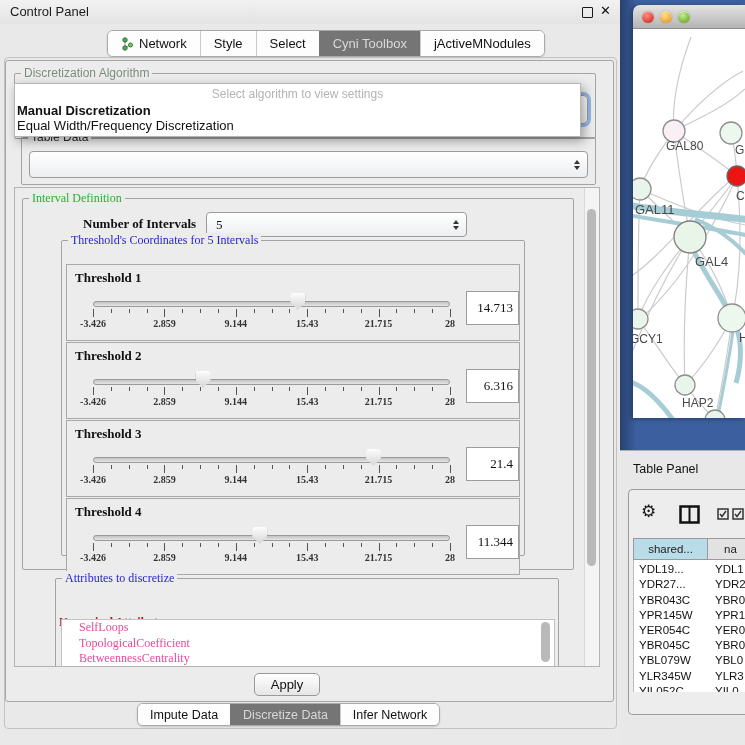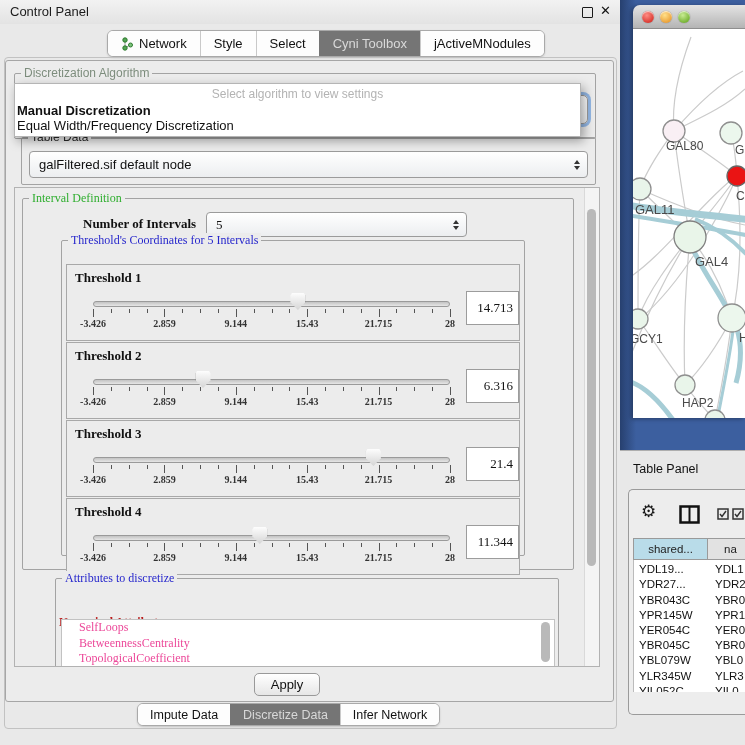--- a/index.html
+++ b/index.html
@@ -166,21 +166,20 @@
 
       <div id="alg-popup" class="abs">
         <div class="ph">Select algorithm to view settings</div>
         <div class="opt bold">Manual Discretization</div>
         <div class="opt">Equal Width/Frequency Discretization</div>
       </div>
 
       <div class="group" style="left:15px;top:76px;width:573px;height:46px;">
         <span class="gtitle gt-dark">Table Data</span>
         <div class="combo" style="left:7px;top:13px;width:557px;height:25px;">
-          <span class="ctxt">galFiltered.sif default node</span>
           <span class="spin">
               <i class="up"></i>
               <i class="dn"></i>
             </span>
         </div>
       </div>
 
       <div id="scrollpane" class="abs">
 
         <div id="ivgroup" class="group">
@@ -346,22 +345,22 @@
                 <div class="thval">11.344</div>
               </div>
             </div>
         </div>
 
         <div id="attr-group" class="group">
           <span class="gtitle gt-blue">Attributes to discretize</span>
           <span id="attr-heading" class="abs">Numerical Attributes</span>
           <div id="attr-list" class="abs">
             <div class="attr-item">SelfLoops</div>
+              <div class="attr-item">TopologicalCoefficient</div>
               <div class="attr-item">BetweennessCentrality</div>
-              <div class="attr-item">TopologicalCoefficient</div>
               <div id="attr-vsb" class="abs"></div>
           </div>
         </div>
 
         <div class="vsb-track">
           <div class="vsb-thumb" style="top:21px;height:357px;"></div>
         </div>
       </div>
 
       <div id="apply-btn" class="abs">Apply</div>

